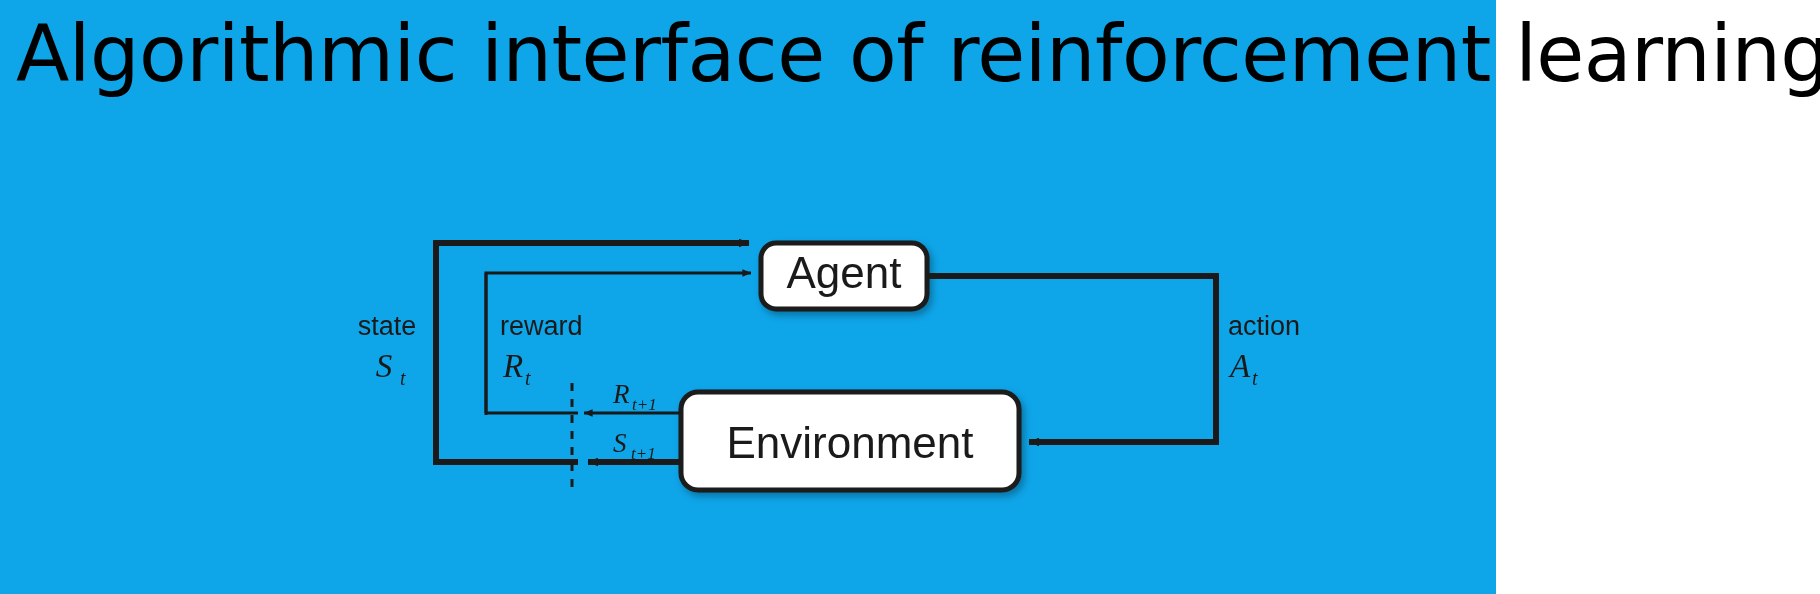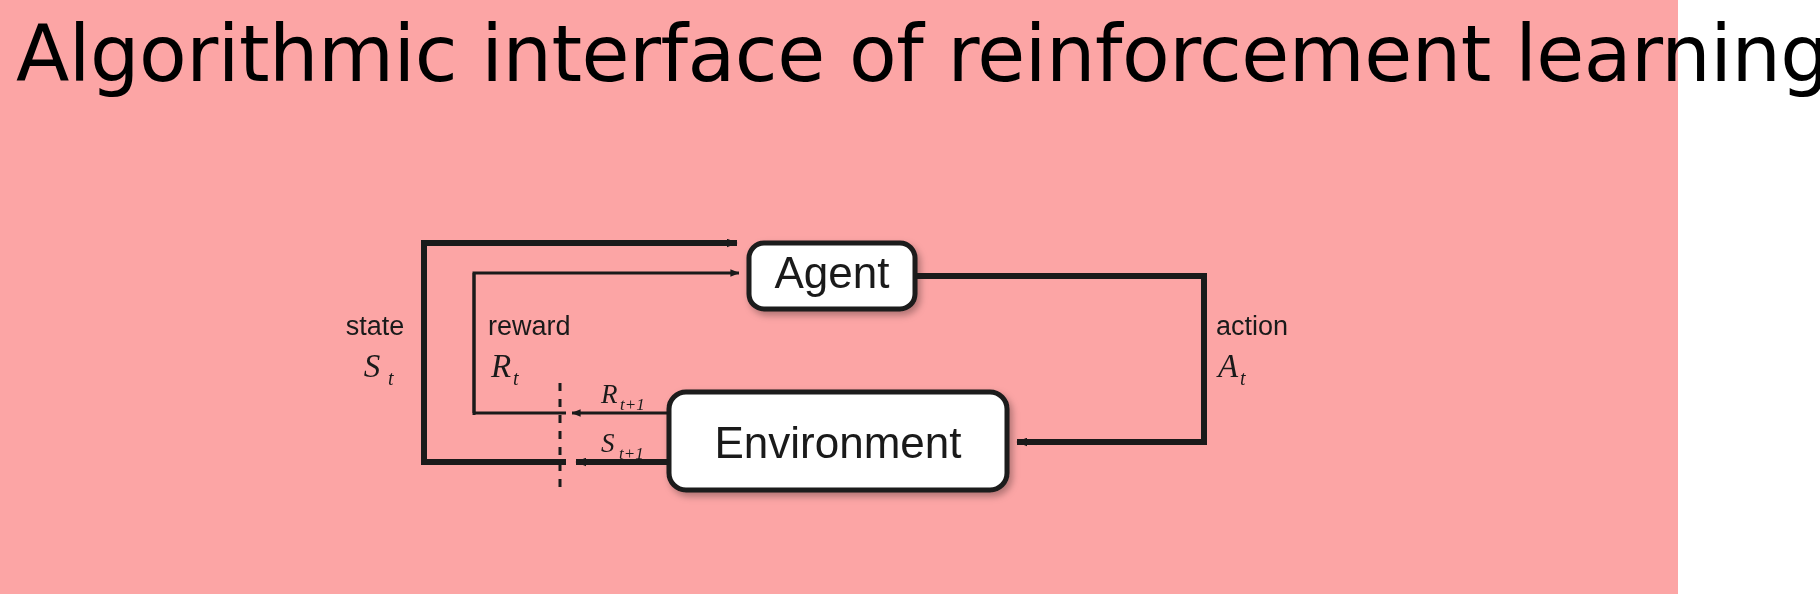--- a/index.html
+++ b/index.html
@@ -6,39 +6,39 @@
   body{
     width:1820px;height:594px;
     background:#ffffff;
     font-family:"Liberation Sans", sans-serif;
     overflow:hidden;
     position:relative;
   }
   #slide{
     position:absolute;
     left:0;top:0;
-    width:1678px;height:594px;
-    background:#fca5a5;
+    width:1496px;height:594px;
+    background:#0ea5e9;
   }
   #slide-title{
     position:absolute;
     left:16px;
     top:8px;
     width:1790px;
     font-family:"DejaVu Sans", sans-serif;
     font-weight:400;
     font-size:78px;
     line-height:92px;
     letter-spacing:-0.5px;
     color:#000000;
     white-space:nowrap;
   }
   #diagram-wrap{
     position:absolute;
-    left:4px;
+    left:16px;
     top:140px;
     width:1400px;
     height:454px;
   }
   #rl-diagram{
     display:block;
   }
   .box-label{
     font-family:"Liberation Sans", sans-serif;
     font-size:44px;

